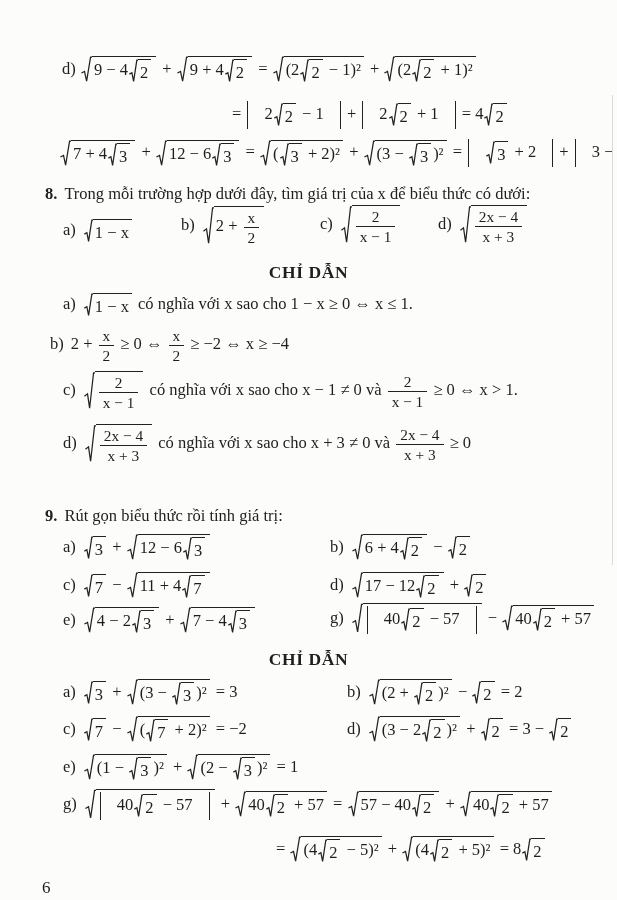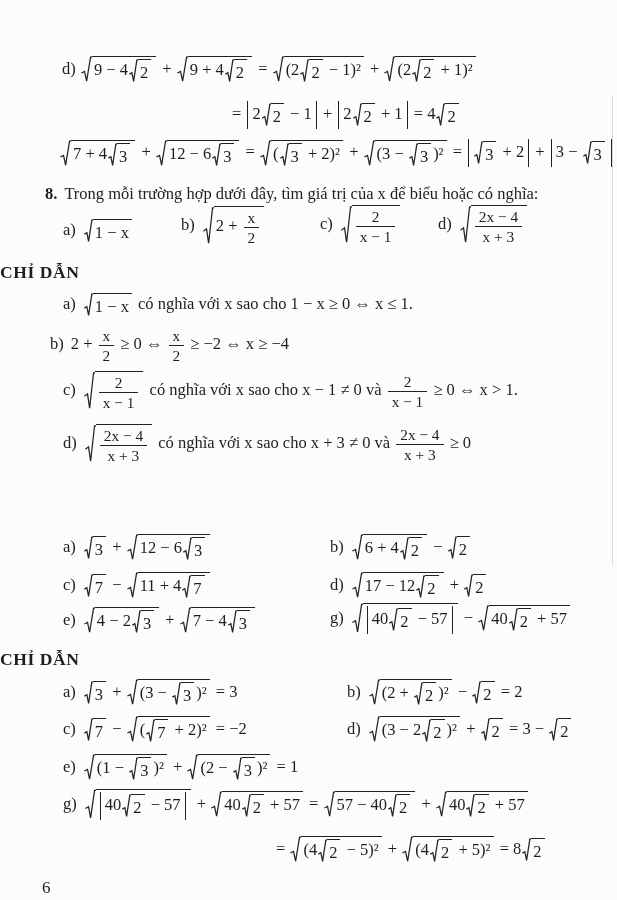--- a/index.html
+++ b/index.html
@@ -7,33 +7,33 @@
   .page {
     position:relative; width:617px; height:900px; margin:0 auto;
     background:#fcfcfa;
     font-family:"Liberation Serif","DejaVu Serif",serif;
     color:#1e1e1e; overflow:hidden;
   }
   .line { position:absolute; white-space:nowrap; font-size:16.5px; line-height:1.3; }
   .lbl  { margin-right:7px; display:inline-block; }
   .pnum { font-weight:bold; margin-right:7px; }
   .heading {
-    position:absolute; left:0; width:100%; text-align:left;
+    position:absolute; left:0; width:100%; text-align:center;
     font-weight:bold; font-size:17.5px; letter-spacing:.6px;
   }
   
   .sqrt { display:inline-flex; vertical-align:middle; margin:0 2px 0 1px; }
   .rad  { width:9px; flex:none; display:block; color:#222; }
   .vinc { display:inline-block; border-top:1.35px solid #222; padding:2px 3px 0 2px; }
   .frac { display:inline-flex; flex-direction:column; vertical-align:middle;
           text-align:center; line-height:1.12; font-size:.93em; margin:0 2px; }
   .fn   { border-bottom:1.3px solid #222; padding:0 4px 1px; }
   .fd   { padding:1px 4px 0; }
   .abs  { display:inline-block; border-left:1.35px solid #222;
-          border-right:1.35px solid #222; padding:2px 4px; margin:0 2px; vertical-align:middle; }
+          border-right:1.35px solid #222; padding:2px 16px; margin:0 2px; vertical-align:middle; }
   .page-number { position:absolute; left:42px; top:878px; font-size:17px; }
   .scan-edge { position:absolute; width:1px; right:4px; top:95px; height:470px; background:#dadad6; }
 </style>
 </head>
 <body>
 
 <div class="page">
 
   <div class="line" style="top:56px;left:62px">d)  <span class="sqrt">
         <svg class="rad" viewBox="0 0 10 20" preserveAspectRatio="none" aria-hidden="true" style="height: 27px; width: 11px;">
@@ -138,21 +138,21 @@
           </svg>
           <span class="vinc">3</span>
         </span> + 2</span> + <span class="abs">3 − <span class="sqrt">
           <svg class="rad" viewBox="0 0 10 20" preserveAspectRatio="none" aria-hidden="true" style="height: 24px; width: 9px;">
             <path d="M0.4,12.6 L3.2,11.4 L5.1,18.6 L8.7,0.9 L10,0.9" fill="none" stroke="currentColor" stroke-width="1.25" vector-effect="non-scaling-stroke"></path>
           </svg>
           <span class="vinc">3</span>
         </span></span>  = 5</div>
 
   <div class="line" style="top:183px;left:45px">
-    <b class="pnum">8.</b><span>Trong mỗi trường hợp dưới đây, tìm giá trị của x để biểu hoặc có nghĩa:</span>
+    <b class="pnum">8.</b><span>Trong mỗi trường hợp dưới đây, tìm giá trị của x để biểu thức có dưới:</span>
   </div>
 
   <div class="line" style="top:219px;left:63px">
     <span class="lbl">a)</span><span><span class="sqrt">
           <svg class="rad" viewBox="0 0 10 20" preserveAspectRatio="none" aria-hidden="true" style="height: 24px; width: 9px;">
             <path d="M0.4,12.6 L3.2,11.4 L5.1,18.6 L8.7,0.9 L10,0.9" fill="none" stroke="currentColor" stroke-width="1.25" vector-effect="non-scaling-stroke"></path>
           </svg>
           <span class="vinc">1 − x</span>
         </span></span>
   </div>
@@ -231,20 +231,23 @@
           <span class="vinc"><span class="frac">
               <span class="fn">2x − 4</span>
               <span class="fd">x + 3</span>
             </span></span>
         </span>  có nghĩa với x sao cho x + 3 ≠ 0 và <span class="frac">
           <span class="fn">2x − 4</span>
           <span class="fd">x + 3</span>
         </span> ≥ 0</span>
   </div>
 
+  <div class="line" style="top:505px;left:45px">
+    <b class="pnum">9.</b><span>Rút gọn biểu thức rồi tính giá trị:</span>
+  </div>
 
   <div class="line" style="top:534px;left:63px">
     <span class="lbl">a)</span><span><span class="sqrt">
           <svg class="rad" viewBox="0 0 10 20" preserveAspectRatio="none" aria-hidden="true" style="height: 24px; width: 9px;">
             <path d="M0.4,12.6 L3.2,11.4 L5.1,18.6 L8.7,0.9 L10,0.9" fill="none" stroke="currentColor" stroke-width="1.25" vector-effect="non-scaling-stroke"></path>
           </svg>
           <span class="vinc">3</span>
         </span> + <span class="sqrt">
           <svg class="rad" viewBox="0 0 10 20" preserveAspectRatio="none" aria-hidden="true" style="height: 27px; width: 11px;">
             <path d="M0.4,12.6 L3.2,11.4 L5.1,18.6 L8.7,0.9 L10,0.9" fill="none" stroke="currentColor" stroke-width="1.25" vector-effect="non-scaling-stroke"></path>

